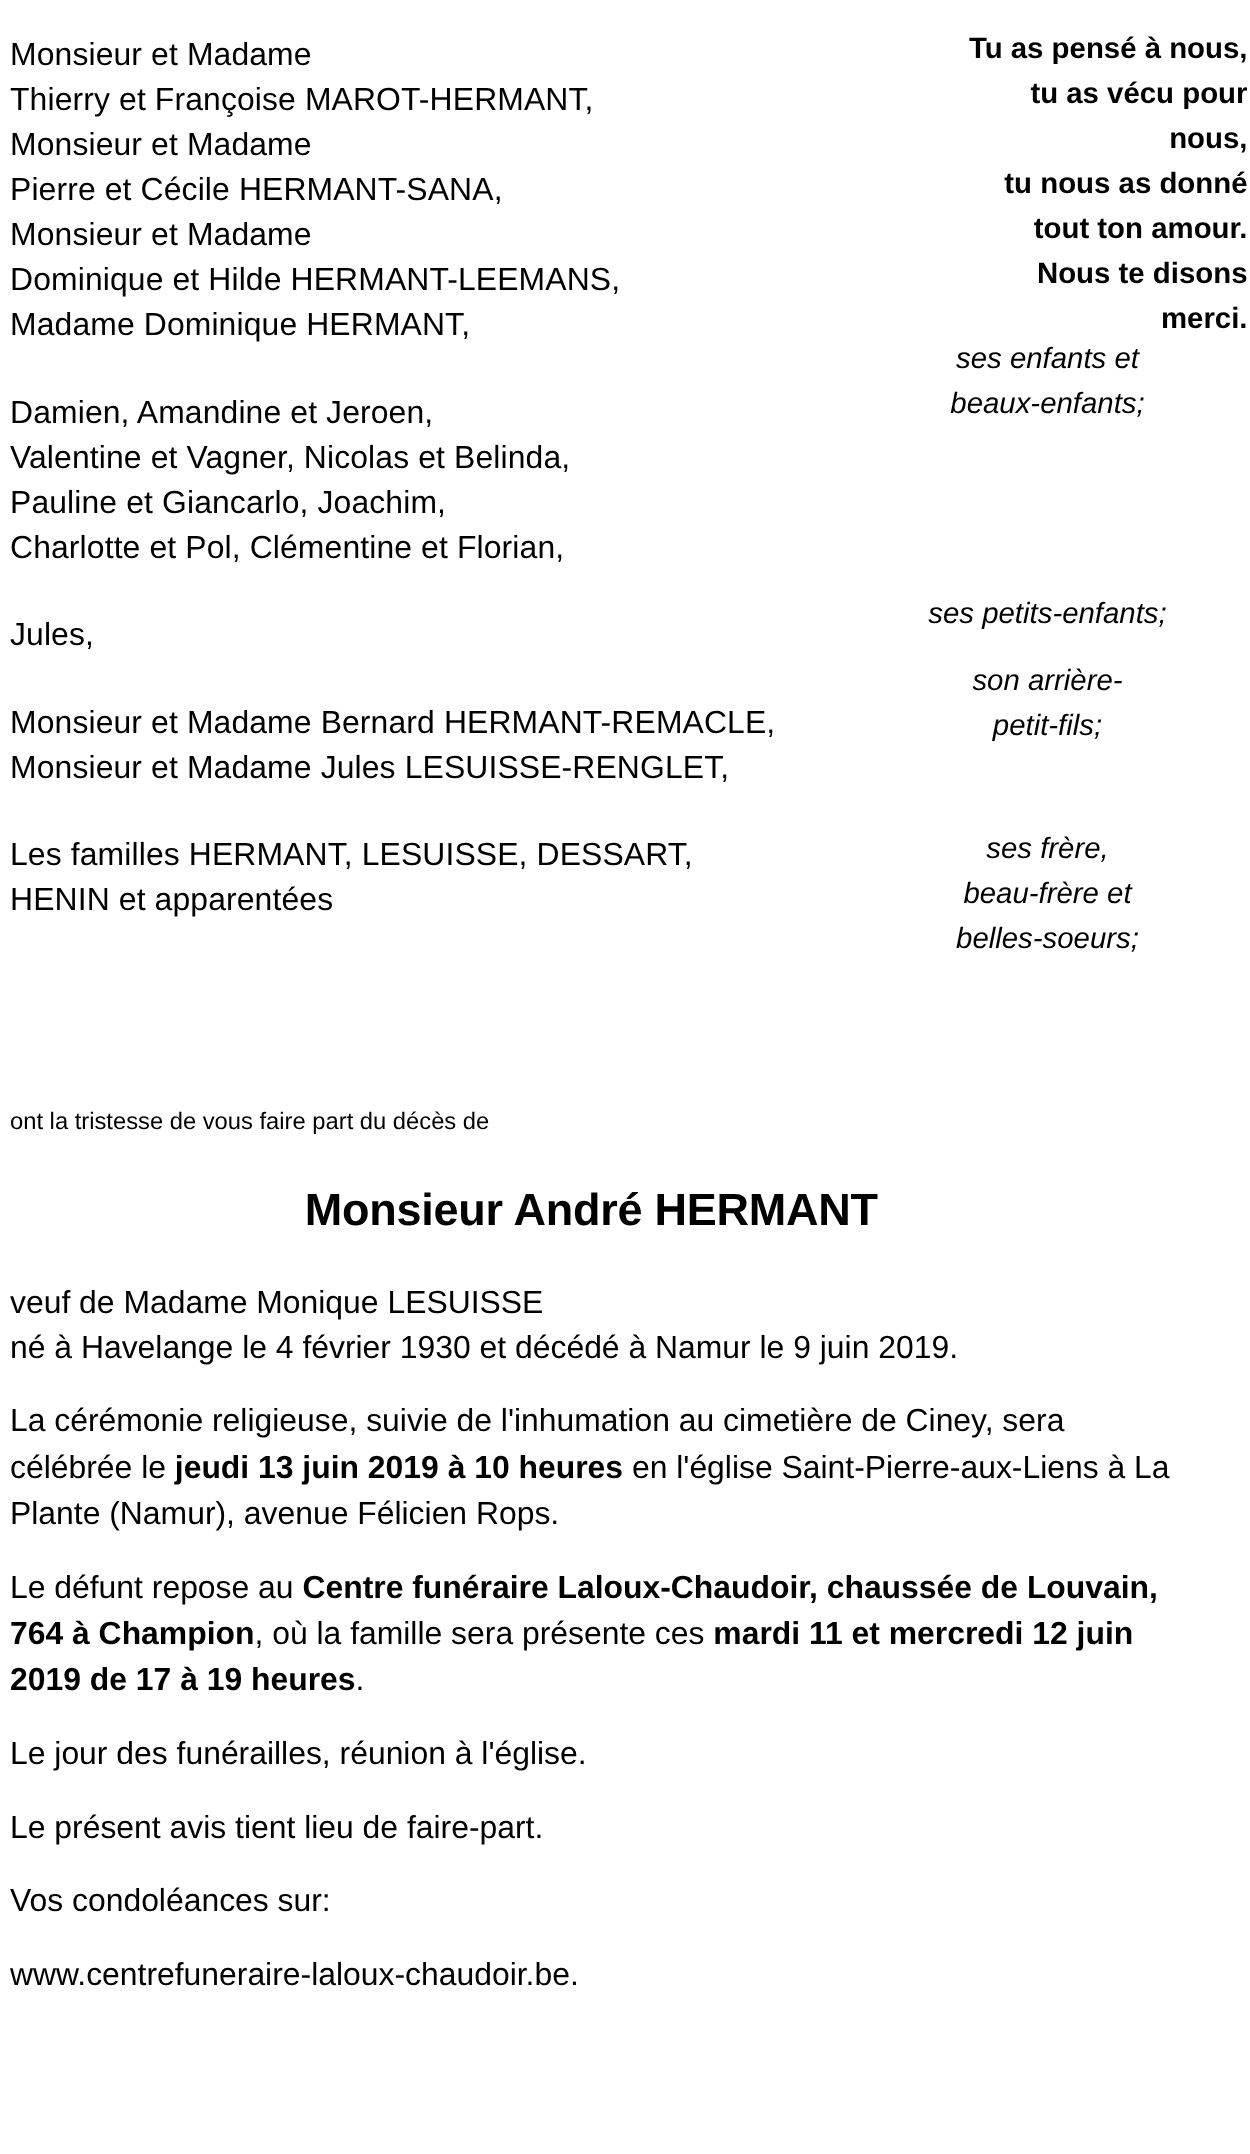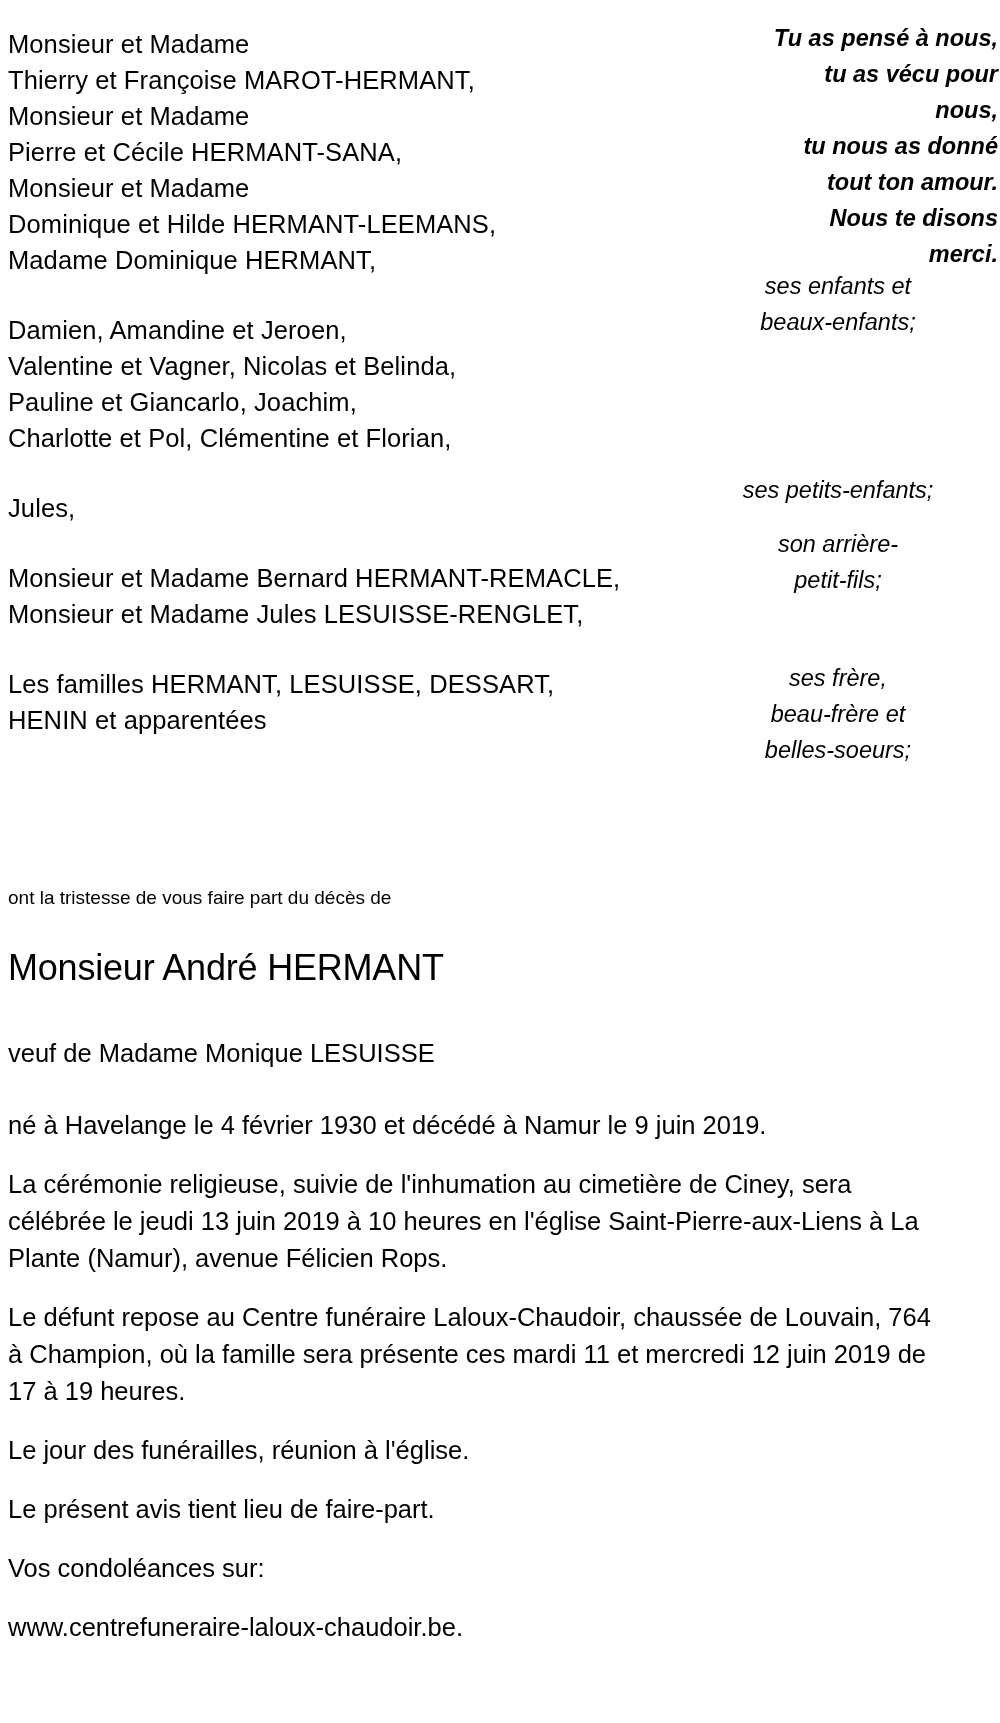--- a/index.html
+++ b/index.html
@@ -56,21 +56,20 @@
     top: 0px;
     width: 340px;
     text-align: right;
   }
 
   .poem {
     position: absolute;
     right: 2px;
     top: 20px;
     width: 300px;
-    font-style: italic;
     font-weight: bold;
     font-size: 23.5px;
     line-height: 36px;
   }
   .poem-line { white-space: nowrap; }
 
   .rel {
     position: absolute;
     right: 2px;
     width: 320px;
@@ -95,38 +94,38 @@
   }
 
   .intro-line {
     font-size: 19px;
     line-height: 36px;
     margin-bottom: 30px;
   }
 
   .deceased-name {
     font-size: 36px;
-    font-weight: normal;
+    font-weight: bold;
     line-height: 44px;
     letter-spacing: -0.2px;
-    margin: 0 0 45px 0;
+    margin: 0 0 34px 0;
+    text-align: center;
   }
 
   .widow-line {
     font-size: 25.5px;
     line-height: 36px;
-    margin-bottom: 36px;
   }
 
   .para {
     font-size: 25.5px;
     line-height: 37px;
     margin-bottom: 22px;
   }
-  .para b { font-weight: normal; }
+  .para b { font-weight: bold; }
 
   .para.last { margin-bottom: 0; }
 </style>
 </head>
 <body>
 
 <div class="sheet">
 
   <div class="top-zone">
 

